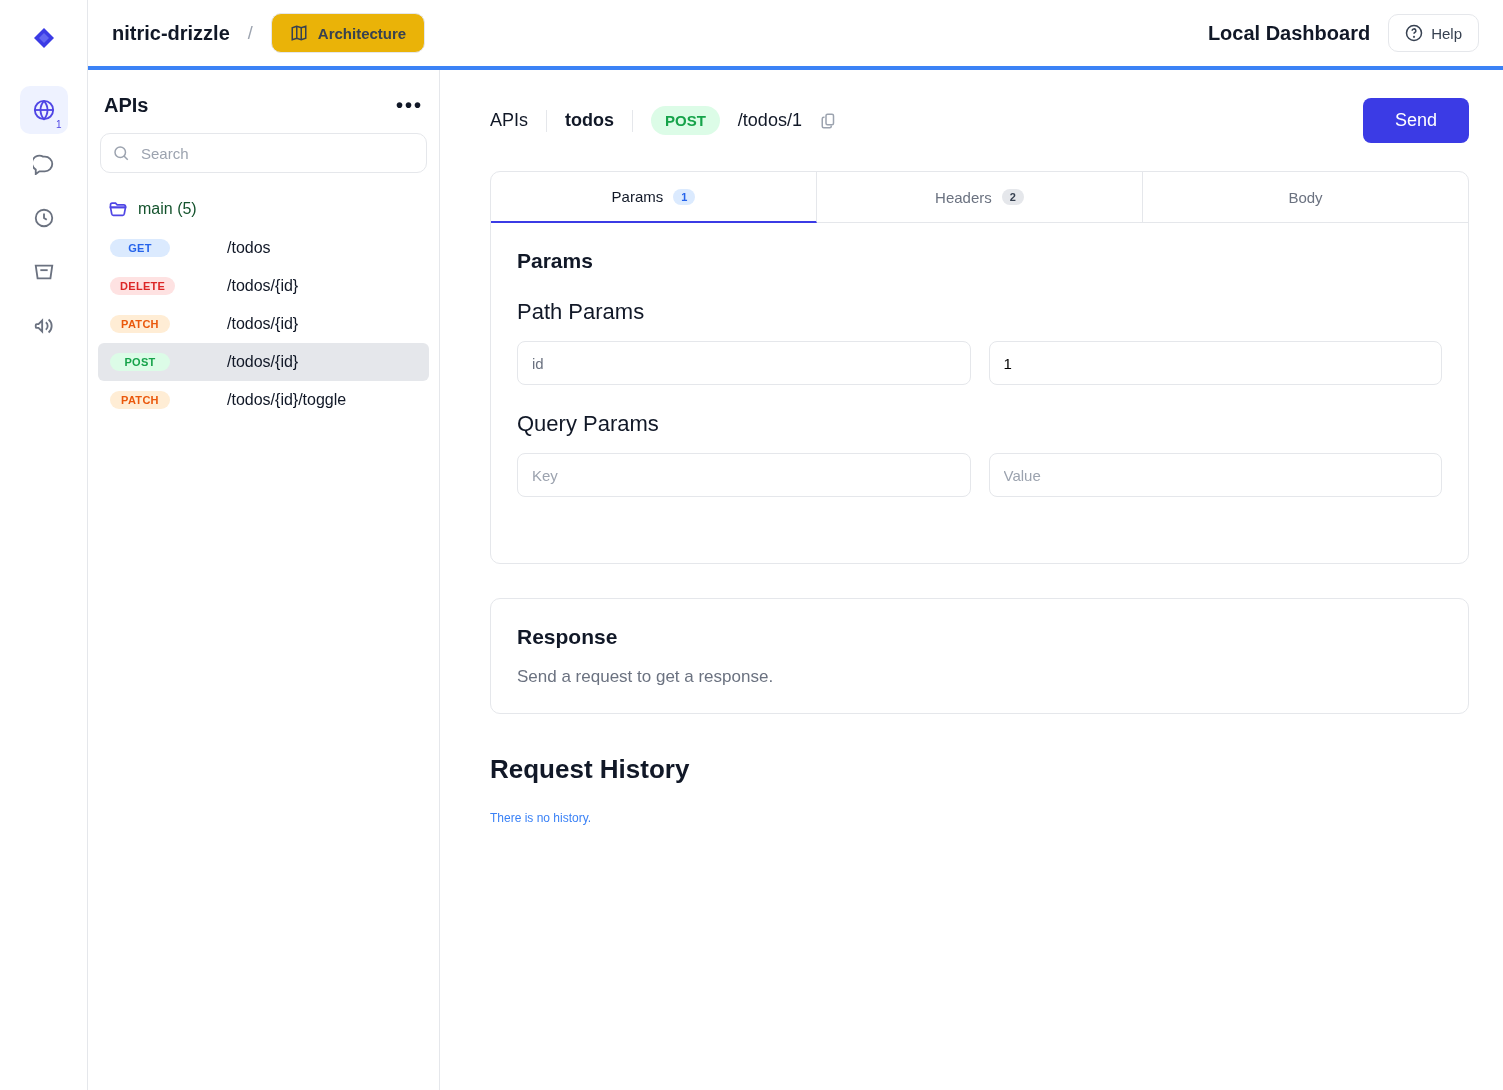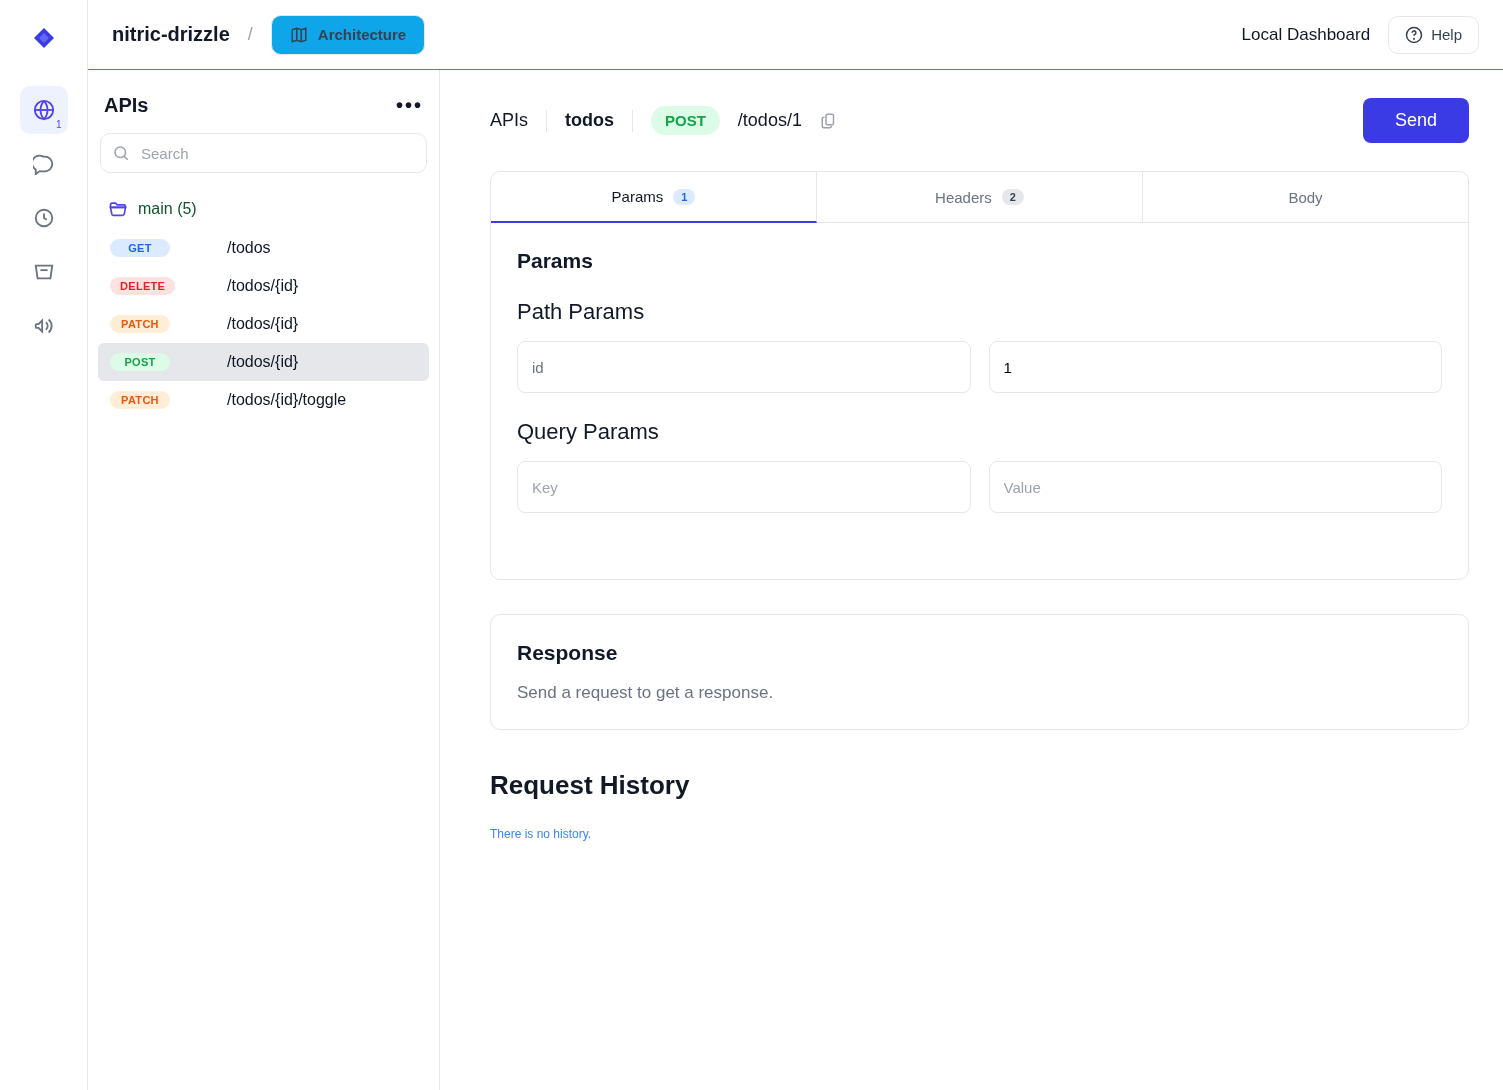--- a/index.html
+++ b/index.html
@@ -10,26 +10,26 @@
     .icon-rail { width: 88px; border-right: 1px solid #e5e7eb; display: flex; flex-direction: column; align-items: center; padding-top: 14px; gap: 6px; }
     .rail-item { width: 48px; height: 48px; display: flex; align-items: center; justify-content: center; border-radius: 10px; color: #6b7280; position: relative; cursor: pointer; }
     .rail-item.active { background: #eef2ff; color: #4f46e5; }
     .rail-item .badge { position: absolute; bottom: 4px; right: 6px; font-size: 10px; color: #6b7280; }
     .rail-item.active .badge { color: #4f46e5; }
     .rail-logo { width: 48px; height: 48px; display: flex; align-items: center; justify-content: center; margin-bottom: 18px; }
     
     .main-col { flex: 1; display: flex; flex-direction: column; }
     
     
-    .topbar { height: 70px; display: flex; align-items: center; padding: 0 24px; border-bottom: 1px solid #3b82f6; gap: 18px; }
+    .topbar { height: 70px; display: flex; align-items: center; padding: 0 24px; border-bottom: 4px solid #3b82f6; gap: 18px; }
     .project-name { font-size: 20px; font-weight: 600; color: #111827; }
     .topbar-slash { color: #9ca3af; font-size: 18px; }
-    .arch-btn { display: flex; align-items: center; gap: 10px; border: 1px solid #e5e7eb; border-radius: 10px; padding: 10px 18px; background: #0ea5e9; font-size: 15px; font-weight: 600; cursor: pointer; color: #374151; }
+    .arch-btn { display: flex; align-items: center; gap: 10px; border: 1px solid #e5e7eb; border-radius: 10px; padding: 10px 18px; background: #eab308; font-size: 15px; font-weight: 600; cursor: pointer; color: #374151; }
     .topbar-spacer { flex: 1; }
-    .local-label { font-size: 17px; font-weight: 400; }
+    .local-label { font-size: 20px; font-weight: 700; }
     .help-btn { display: flex; align-items: center; gap: 8px; border: 1px solid #e5e7eb; border-radius: 10px; padding: 9px 16px; background: #fff; font-size: 15px; cursor: pointer; color: #374151; font-weight: 500; }
     
     
     .content { flex: 1; display: flex; gap: 16px; }
     .sidebar { width: 352px; border-right: 1px solid #e5e7eb; padding: 18px 10px 0 10px; display: flex; flex-direction: column; }
     .sidebar-head { display: flex; align-items: center; justify-content: space-between; padding: 6px 6px 16px 6px; }
     .sidebar-title { font-size: 20px; font-weight: 600; }
     .dots { font-size: 20px; letter-spacing: 2px; cursor: pointer; color: #111827; font-weight: 700;}
     .search-wrap { position: relative; padding: 0 2px; margin-bottom: 12px;}
     .search-wrap svg { position: absolute; left: 14px; top: 11px; color: #9ca3af; }
@@ -64,21 +64,21 @@
     .tab { flex: 1; display: flex; align-items: center; justify-content: center; gap: 10px; padding: 16px 0; font-size: 15px; color: #6b7280; cursor: pointer; border-right: 1px solid #e5e7eb; }
     .tab:last-child { border-right: none; }
     .tab.active { color: #111827; border-bottom: 2px solid #3b3be5; margin-bottom: -1px; font-weight: 500; }
     .tab-badge { background: #e5e7eb; color: #374151; font-size: 11px; font-weight: 600; padding: 2px 8px; border-radius: 999px; }
     .tab.active .tab-badge { background: #dbeafe; color: #2563eb; }
     
     .tab-body { padding: 26px 26px 40px 26px; }
     .tab-body h2 { font-size: 21px; font-weight: 700; margin-bottom: 26px; }
     .sub-label { font-size: 22px; font-weight: 500; margin-bottom: 16px; margin-top: 10px; }
     .param-row { display: flex; gap: 18px; margin-bottom: 26px; }
-    .param-input { flex: 1; height: 52px; border: 1px solid #e5e7eb; border-radius: 8px; padding: 0 14px; font-size: 15px; }
+    .param-input { flex: 1; height: 44px; border: 1px solid #e5e7eb; border-radius: 8px; padding: 0 14px; font-size: 15px; }
     .param-input::placeholder { color: #9ca3af; }
     .param-input:read-only { color: #6b7280; background: #fff; }
     
     .resp-card { border: 1px solid #e5e7eb; border-radius: 10px; margin-top: 34px; padding: 26px; }
     .resp-card h2 { font-size: 21px; font-weight: 700; margin-bottom: 18px; }
     .resp-card p { font-size: 17px; color: #6b7280; }
     
     .history-title { font-size: 26px; font-weight: 700; margin-top: 40px; margin-bottom: 26px; }
     .history-empty { font-size: 12px; color: #3b82f6; }
     

